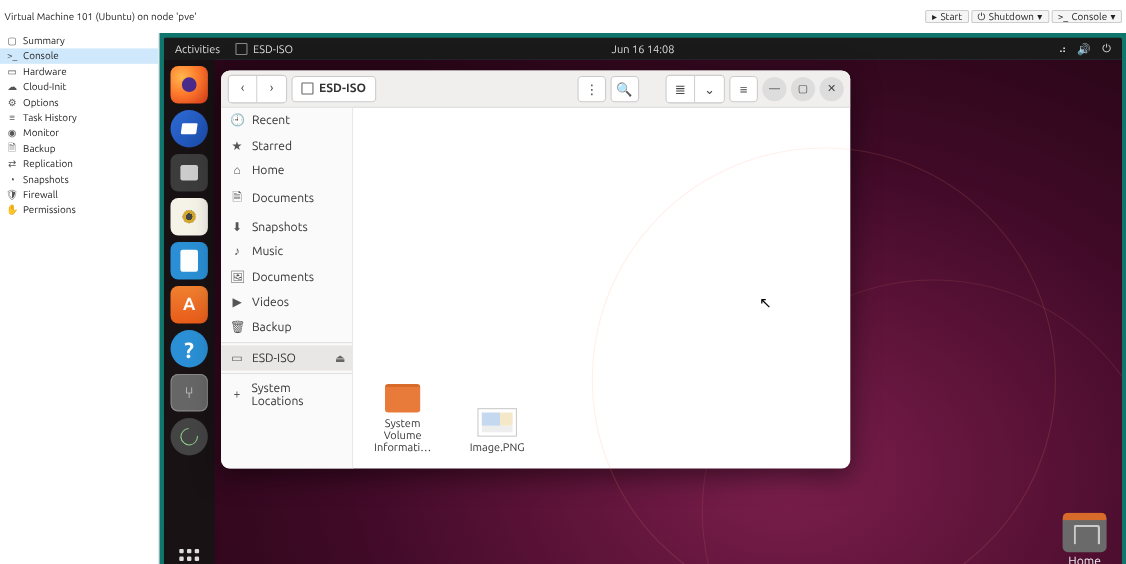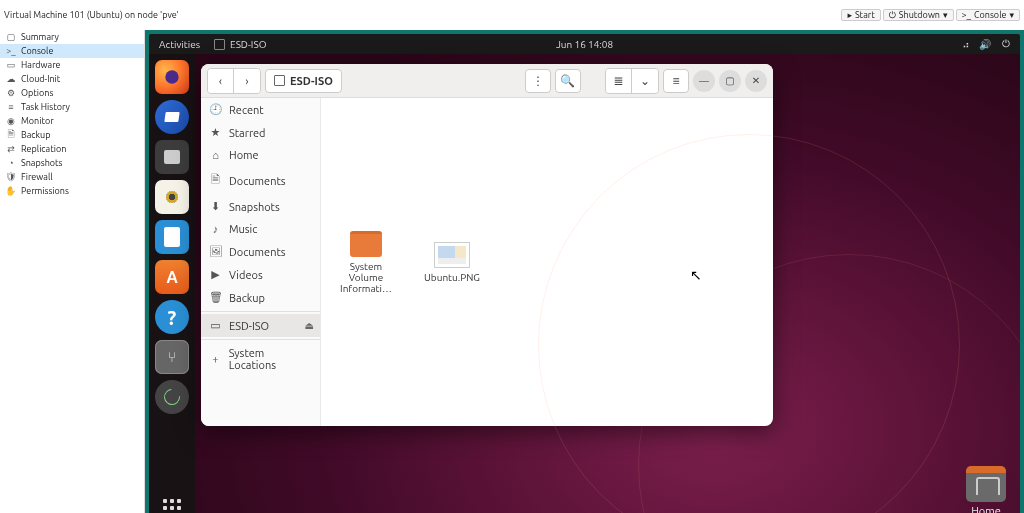--- a/index.html
+++ b/index.html
@@ -70,21 +70,21 @@
   .tb-wbtn { width: 22px; height: 22px; border-radius: 50%; background: #ddd; display:flex;align-items:center;justify-content:center;font-size:10px;color:#444;cursor:pointer;}
 
   .naut-body { flex: 1; display: flex; }
   .naut-side { width: 120px; background: #fafafa; border-right: 1px solid #e8e8e8; font-size: 11px; overflow-y:auto;}
   .ns-item { display: flex; align-items: center; gap: 7px; padding: 5px 8px; cursor: pointer; color: #333; position:relative;}
   .ns-item.sel { background: #e9e7e5; }
   .ns-ico { width: 13px; text-align: center; color: #555; font-size:11px;}
   .ns-eject { position:absolute; right:6px; color:#666; font-size:10px;}
   .ns-sep { height:1px; background:#e0e0e0; margin:2px 0;}
 
-  .naut-files { flex: 1; padding: 14px; display: flex; gap: 24px; align-items: center; }
+  .naut-files { flex: 1; padding: 14px; display: flex; gap: 24px; align-items: flex-end; }
   .fitem { width: 62px; text-align: center; font-size: 10px; color: #333; cursor: pointer; }
   .ficon-folder { width: 32px; height: 26px; margin: 0 auto 4px; background: linear-gradient(#d86b2a 0 3px,#e87b3a 3px); border-radius: 3px; }
   .ficon-img { width: 36px; height: 26px; margin: 0 auto 4px; background: #fff; border: 1px solid #ccc; position:relative;}
   .ficon-img::after{content:"";position:absolute;left:3px;top:3px;right:3px;height:12px;background:linear-gradient(90deg,#c4d8ef 60%,#f5e8c8 60%);}
   .ficon-img::before{content:"";position:absolute;left:3px;bottom:3px;right:3px;height:6px;background:#eee;}
 
   .cursor { position: absolute; left: 541px; top: 213px; font-size: 14px; color:#000; pointer-events:none;}
 </style>
 </head>
 <body>
@@ -291,21 +291,21 @@
                   <span>System Locations</span>
                 </div>
               </div>
             <div class="naut-files" id="naut-files">
                 <div class="fitem">
                   <div class="ficon-folder"></div>
                   <div>System Volume Informati…</div>
                 </div>
                 <div class="fitem">
                   <div class="ficon-img"></div>
-                  <div>Ubuntu.PNG</div>
+                  <div>Image.PNG</div>
                 </div>
               </div>
           </div>
         </div>
 
         <div class="cursor">↖</div>
       </div>
 
     </div>
   </div>

